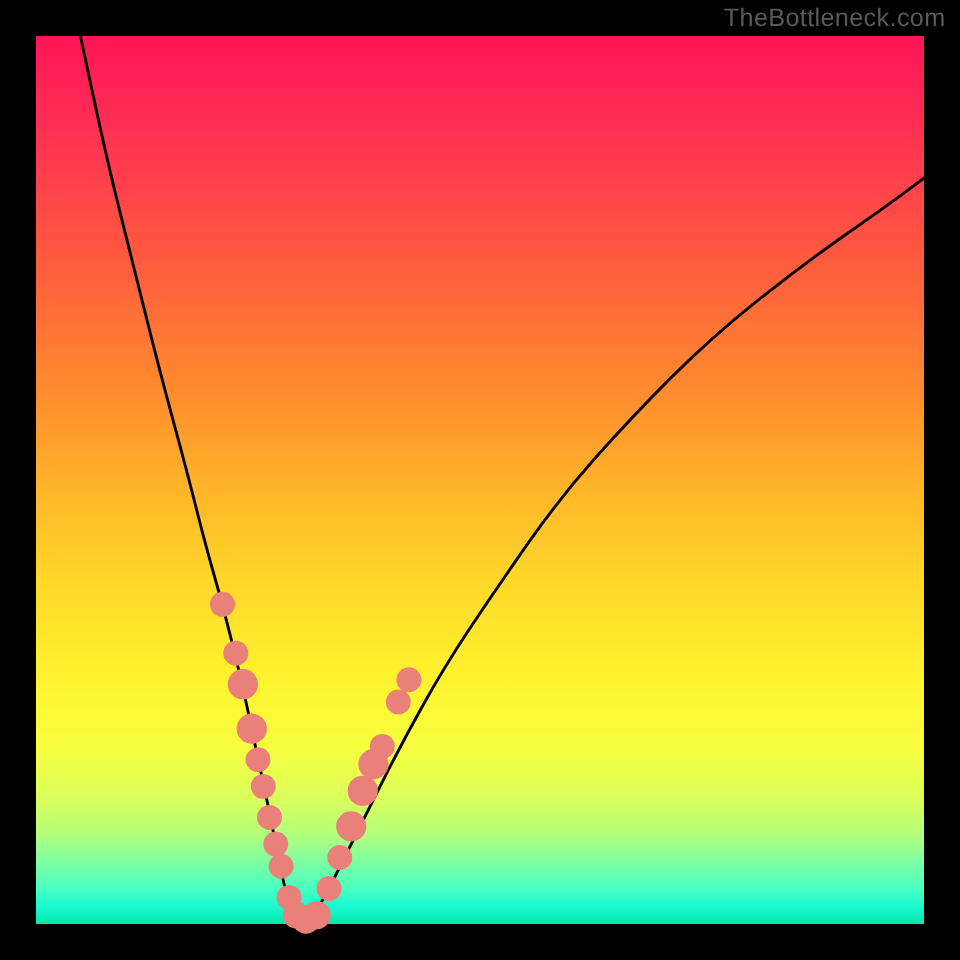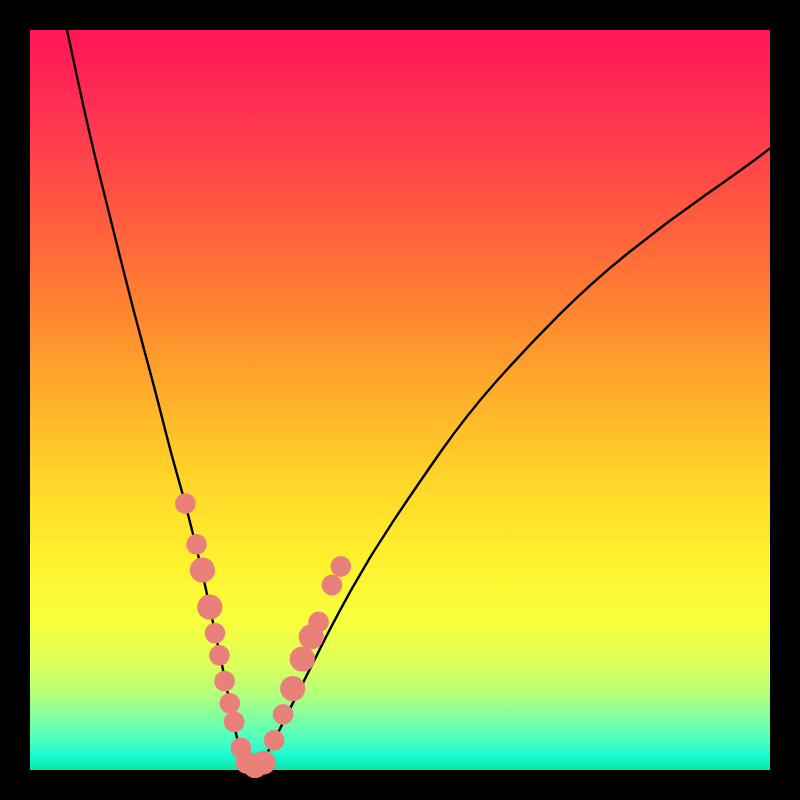--- a/index.html
+++ b/index.html
@@ -61,20 +61,21 @@
     width: 740px;
     height: 740px;
     overflow: visible;
   }
 </style>
 </head>
 <body>
 
 <div class="frame">
 
+  <div class="watermark">TheBottleneck.com</div>
 
   <div class="plot-area">
     <svg class="curve" viewBox="0 0 740 740">
       <path id="curve-path" d="M 37.0 0.0 Q 37.0 0.0 48.1 51.8 Q 59.2 103.6 70.3 148.0 Q 81.4 192.4 92.5 236.8 Q 103.6 281.2 114.7 321.9 Q 125.8 362.6 133.2 392.2 Q 140.6 421.8 148.0 447.7 Q 155.4 473.6 162.8 503.2 Q 170.2 532.8 175.8 558.7 Q 181.3 584.6 186.8 610.5 Q 192.4 636.4 196.1 654.9 Q 199.8 673.4 203.5 691.9 Q 207.2 710.4 210.9 721.5 Q 214.6 732.6 218.3 736.3 Q 222.0 740.0 229.4 732.6 Q 236.8 725.2 244.2 710.4 Q 251.6 695.6 262.7 673.4 Q 273.8 651.2 288.6 621.6 Q 303.4 592.0 321.9 558.7 Q 340.4 525.4 362.6 492.1 Q 384.8 458.8 410.7 421.8 Q 436.6 384.8 466.2 351.5 Q 495.8 318.2 529.1 284.9 Q 562.4 251.6 599.4 222.0 Q 636.4 192.4 673.4 166.5 Q 710.4 140.6 725.2 129.5 T 740.0 118.4" fill="none" stroke="#000" stroke-width="2.4" stroke-linecap="round" stroke-linejoin="round"></path>
       <g id="markers-group">
           <circle cx="155.4" cy="473.6" r="10.4" fill="#e98079"></circle>
           <circle cx="166.5" cy="514.3" r="10.4" fill="#e98079"></circle>
           <circle cx="172.4" cy="540.2" r="12.6" fill="#e98079"></circle>
           <circle cx="179.8" cy="577.2" r="12.6" fill="#e98079"></circle>
           <circle cx="185.0" cy="603.1" r="10.4" fill="#e98079"></circle>

